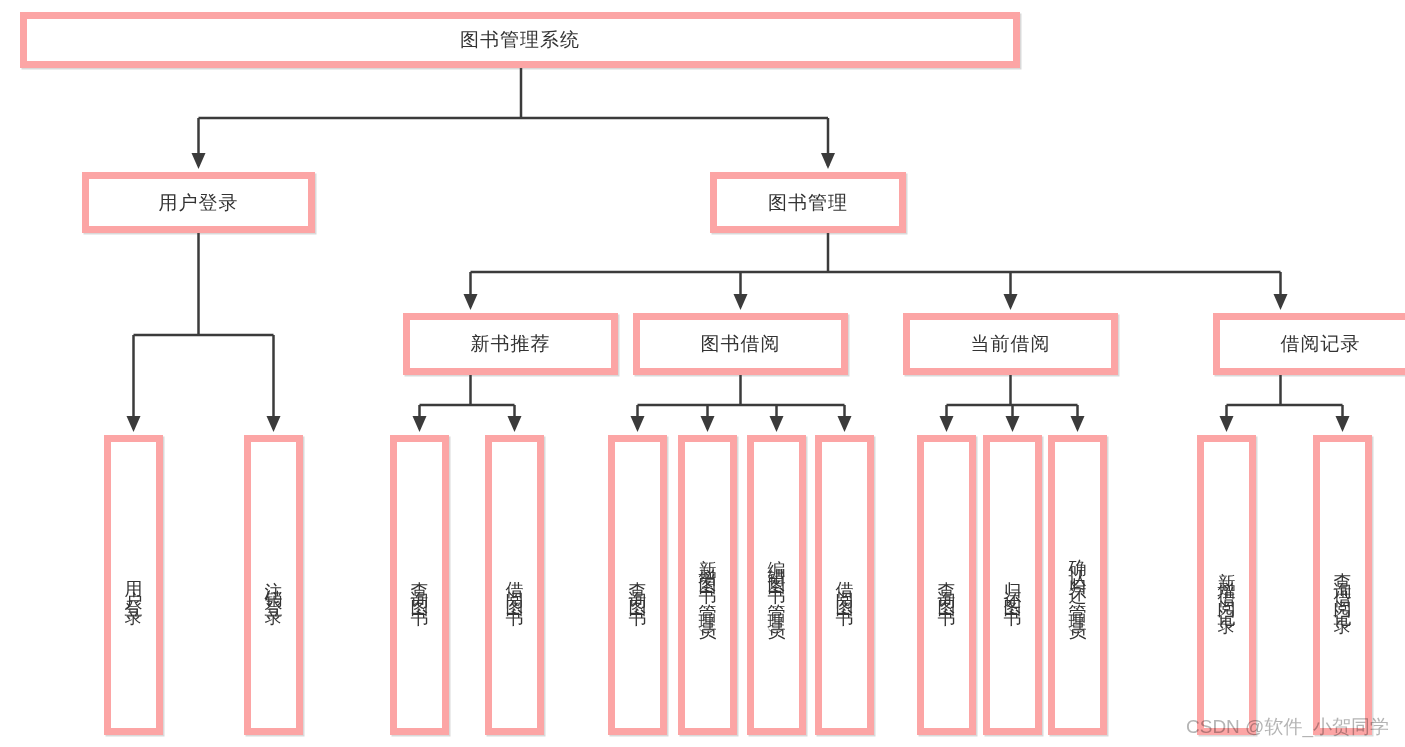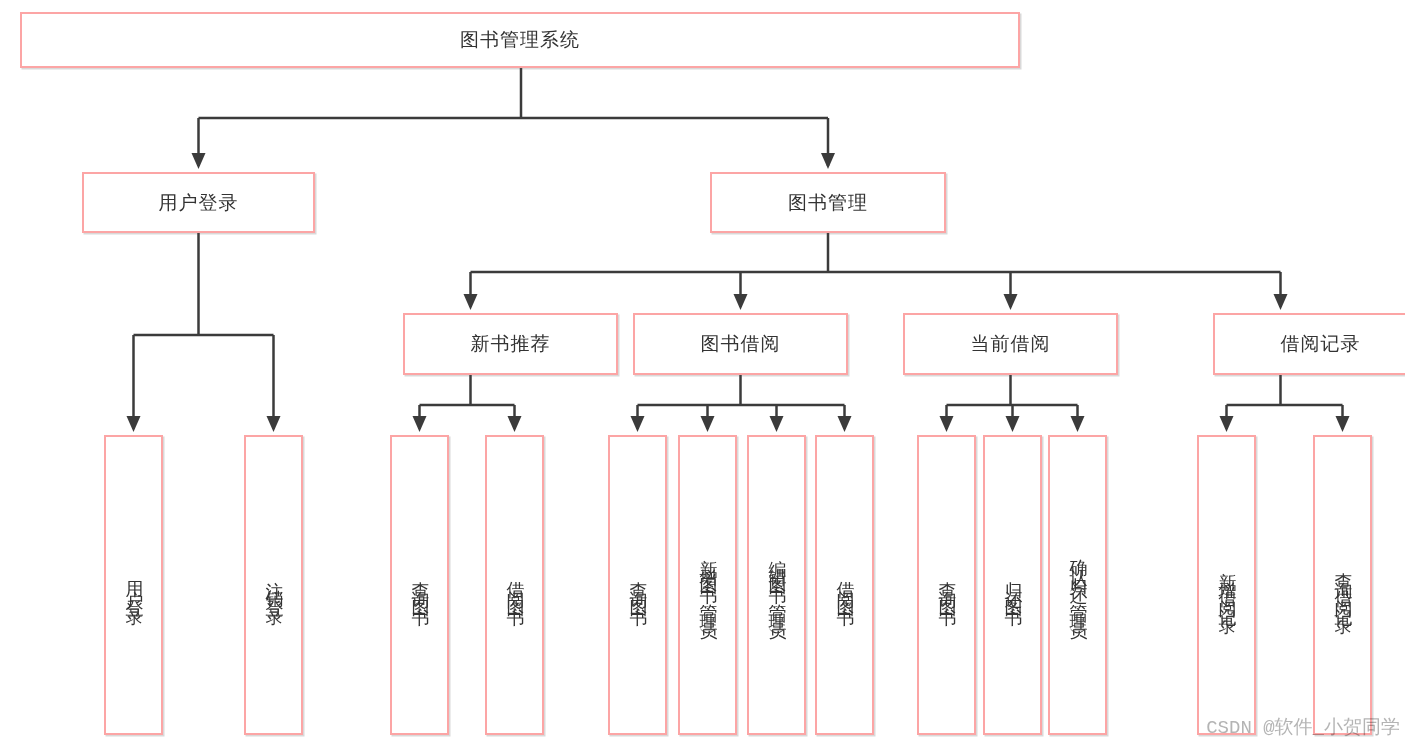--- a/index.html
+++ b/index.html
@@ -19,28 +19,27 @@
   .connectors {
     position: absolute;
     left: 0;
     top: 0;
     width: 1405px;
     height: 747px;
   }
   .box {
     position: absolute;
     box-sizing: border-box;
-    border: 2px solid #fca5a5;
+    border: 7px solid #fca5a5;
     background: #ffffff;
     display: flex;
     align-items: center;
     justify-content: center;
     box-shadow: 1.5px 1.5px 0 rgba(80,80,80,0.22);
     color: #333333;
-    font-family: Liberation Mono, monospace;
   }
   .box-h {
     font-size: 19px;
     letter-spacing: 1px;
   }
   .box-root {
     left: 20px; top: 12px; width: 1000px; height: 56px;
   }
   .box-l2 {
     top: 172px; height: 61px;
@@ -59,22 +58,21 @@
   .watermark {
     position: absolute;
     left: 1186px;
     top: 714px;
     width: 214px;
     font-size: 19px;
     color: rgba(155,155,155,0.75);
     mix-blend-mode: multiply;
     white-space: nowrap;
     z-index: 10;
-    font-family: Liberation Mono, monospace;
-    text-align: right;
+    font-family: Liberation Sans, sans-serif;
   }
 </style>
 </head>
 <body>
 
 <div class="canvas">
 
   <svg class="connectors" viewBox="0 0 1405 747" xmlns="http://www.w3.org/2000/svg">
     <defs>
       <marker id="arrow" markerUnits="userSpaceOnUse" markerWidth="20" markerHeight="16" refX="13" refY="7" orient="auto">
@@ -126,21 +124,21 @@
       <path d="M1280.5,375 V405"></path>
       <path d="M1226.5,405 H1342.5"></path>
       <path d="M1226.5,405 V429" marker-end="url(#arrow)"></path>
       <path d="M1342.5,405 V429" marker-end="url(#arrow)"></path>
     </g>
   </svg>
 
   <div class="box box-h box-root">图书管理系统</div>
 
   <div class="box box-h box-l2" style="left:82px; width:233px;">用户登录</div>
-  <div class="box box-h box-l2" style="left:710px; width:236px;text-align:right;">图书管理</div>
+  <div class="box box-h box-l2" style="left:710px; width:196px;text-align:right;">图书管理</div>
 
   <div class="box box-h box-l3" style="left:363px;margin-left:40px;">新书推荐</div>
   <div class="box box-h box-l3" style="left:633px;text-align:right;">图书借阅</div>
   <div class="box box-h box-l3" style="left:903px;">当前借阅</div>
   <div class="box box-h box-l3" style="left:1173px;margin-left:40px;">借阅记录</div>
 
   <div class="box leaf" style="left:104px;">用户登录</div>
   <div class="box leaf" style="left:244px;">注销登录</div>
 
   <div class="box leaf" style="left:390px;">查询图书</div>

